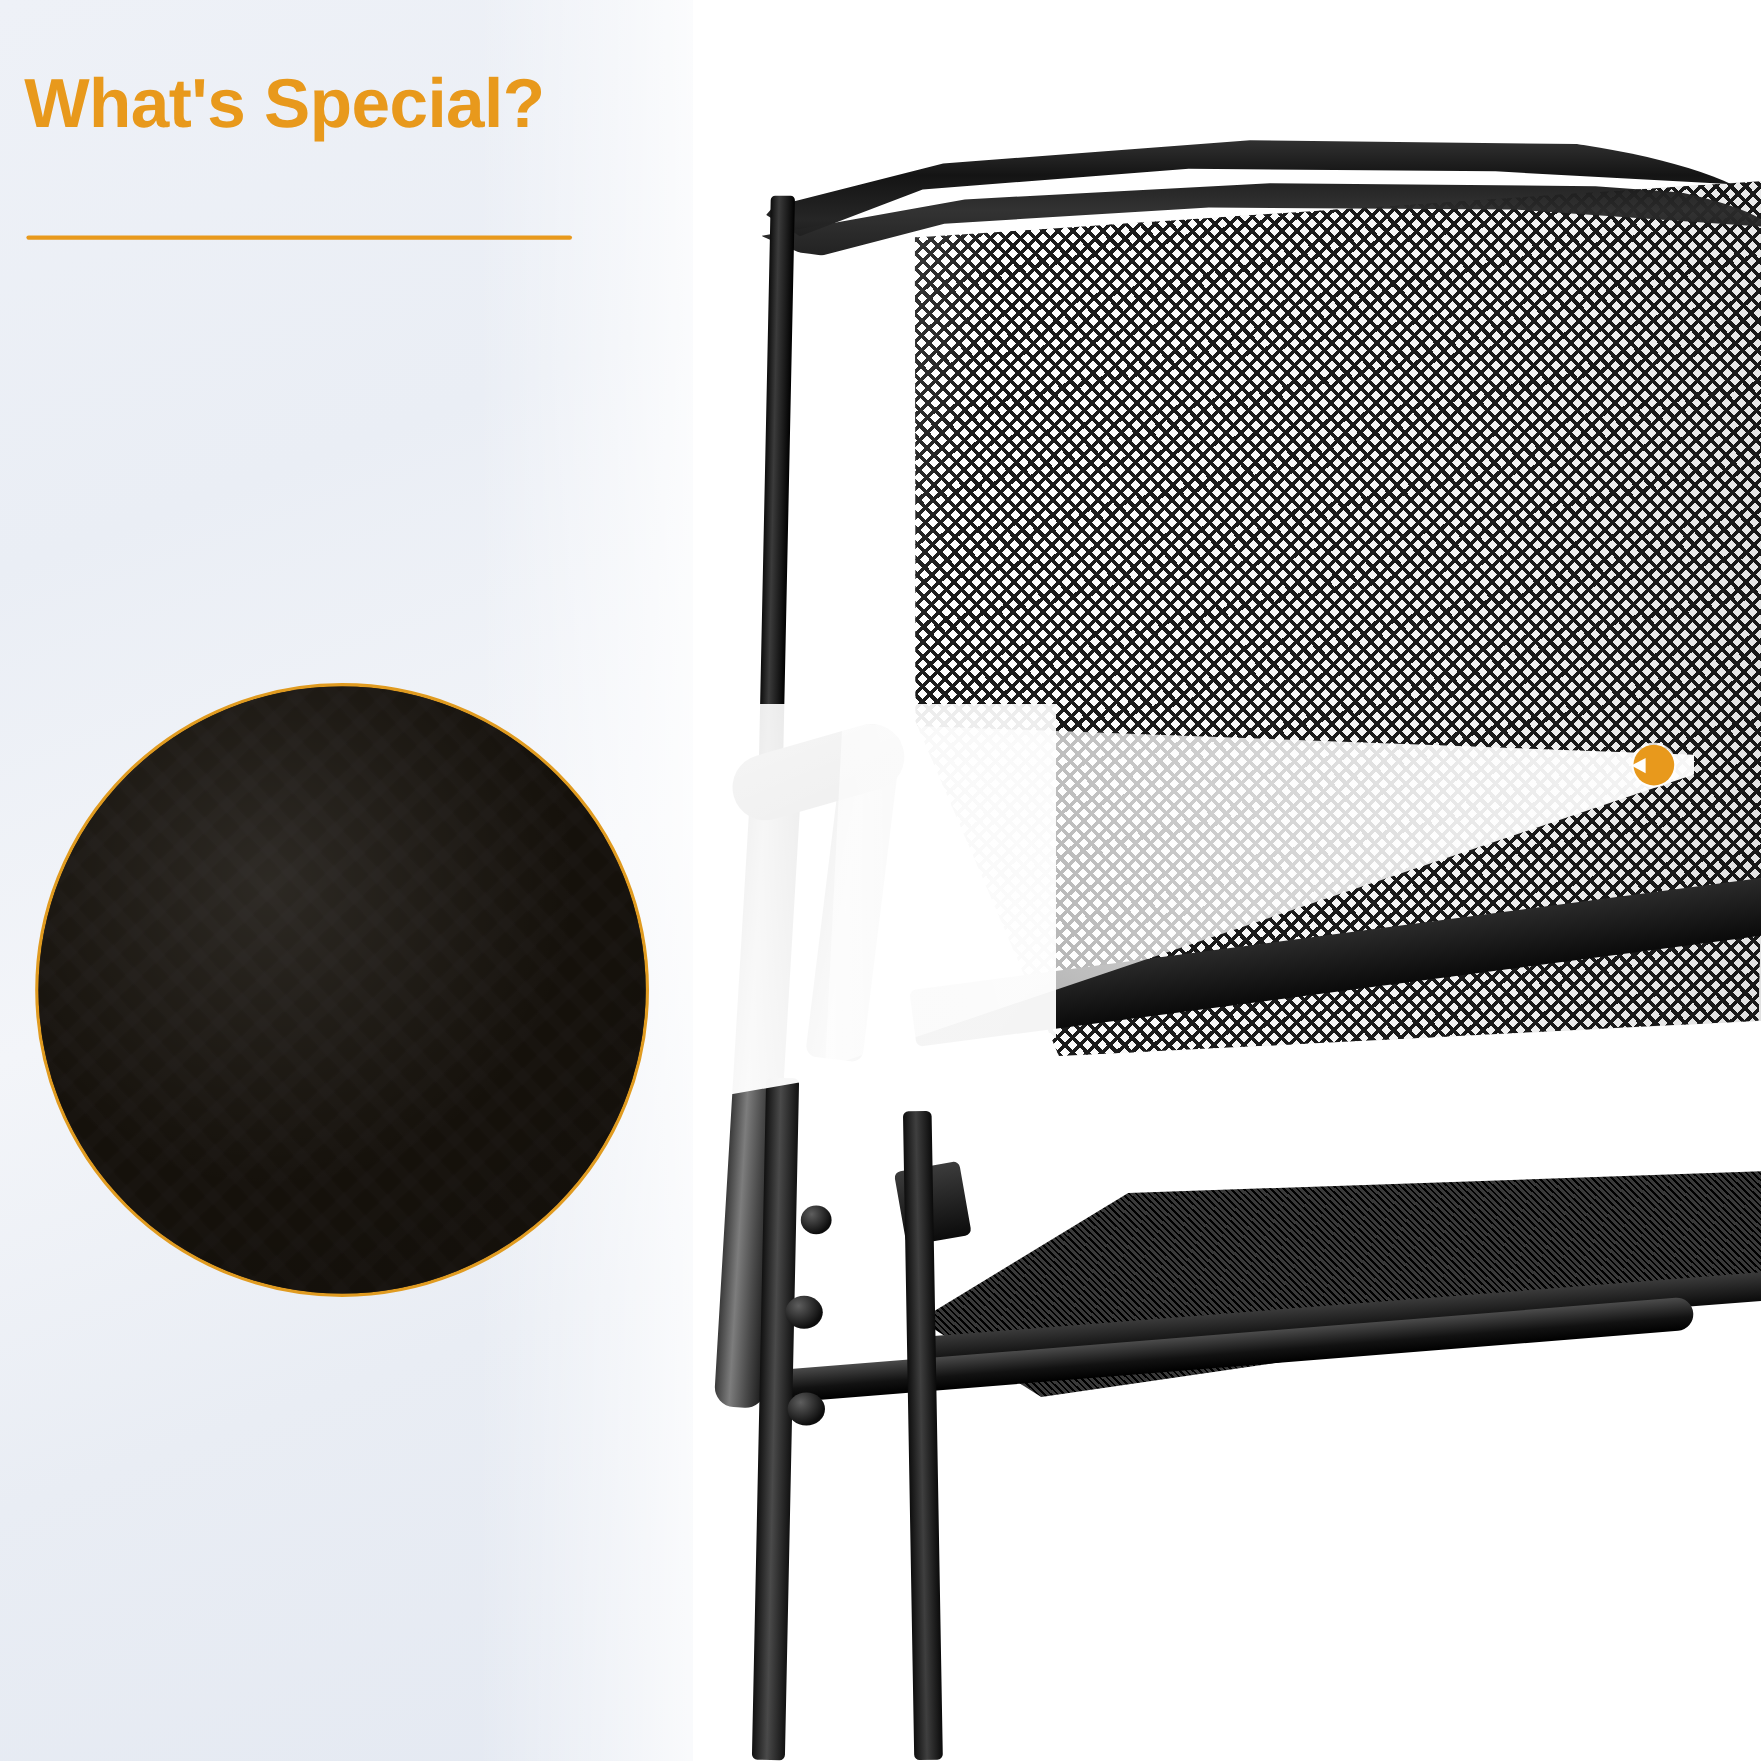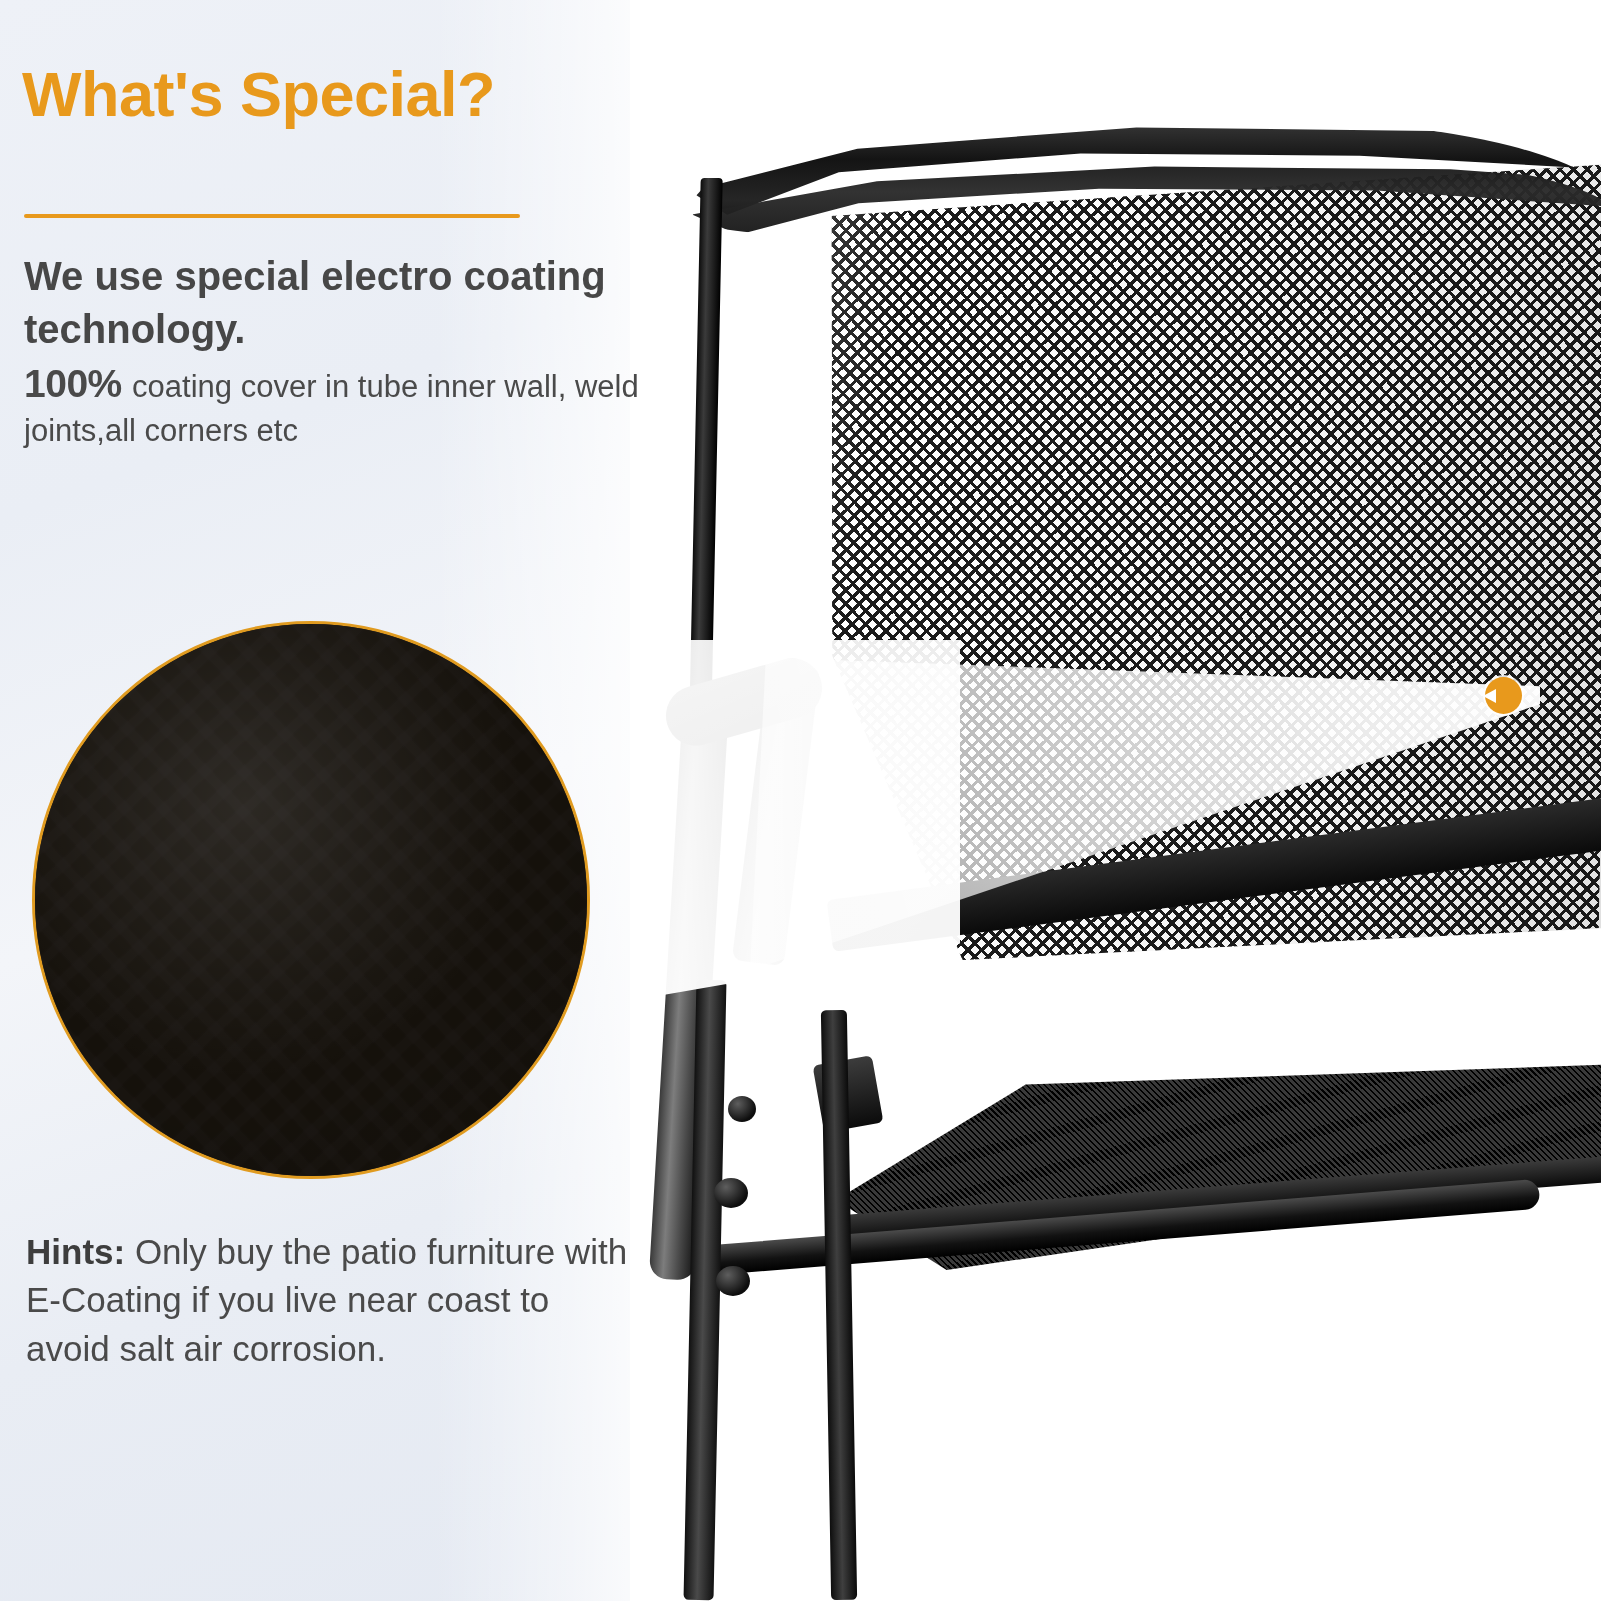--- a/index.html
+++ b/index.html
@@ -238,31 +238,22 @@
     <div class="bolt bolt-c"></div>
 
     <div class="flash-block"></div>
     <div class="flash-wedge"></div>
     <div class="dot"></div>
   </div>
 
   <div class="title">What's Special?</div>
   <div class="rule"></div>
 
-  <div class="lead">We use special electro coating technology.</div>
-
-  <div class="stat stat-1">
-    <span class="big">100% </span>
-    <span class="txt">coating cover in tube inner wall, weld joints,all corners etc</span>
-  </div>
+
 
 
   <div class="zoom-circle">
     <div class="zoom-mesh"></div>
     <div class="zoom-shade"></div>
   </div>
 
-  <div class="hints">
-    <span class="lbl">Hints: </span>
-    <span>Only buy the patio furniture with E-Coating if you live near coast to avoid salt air corrosion.</span>
-  </div>
 
 </div>
 
 </body></html>

